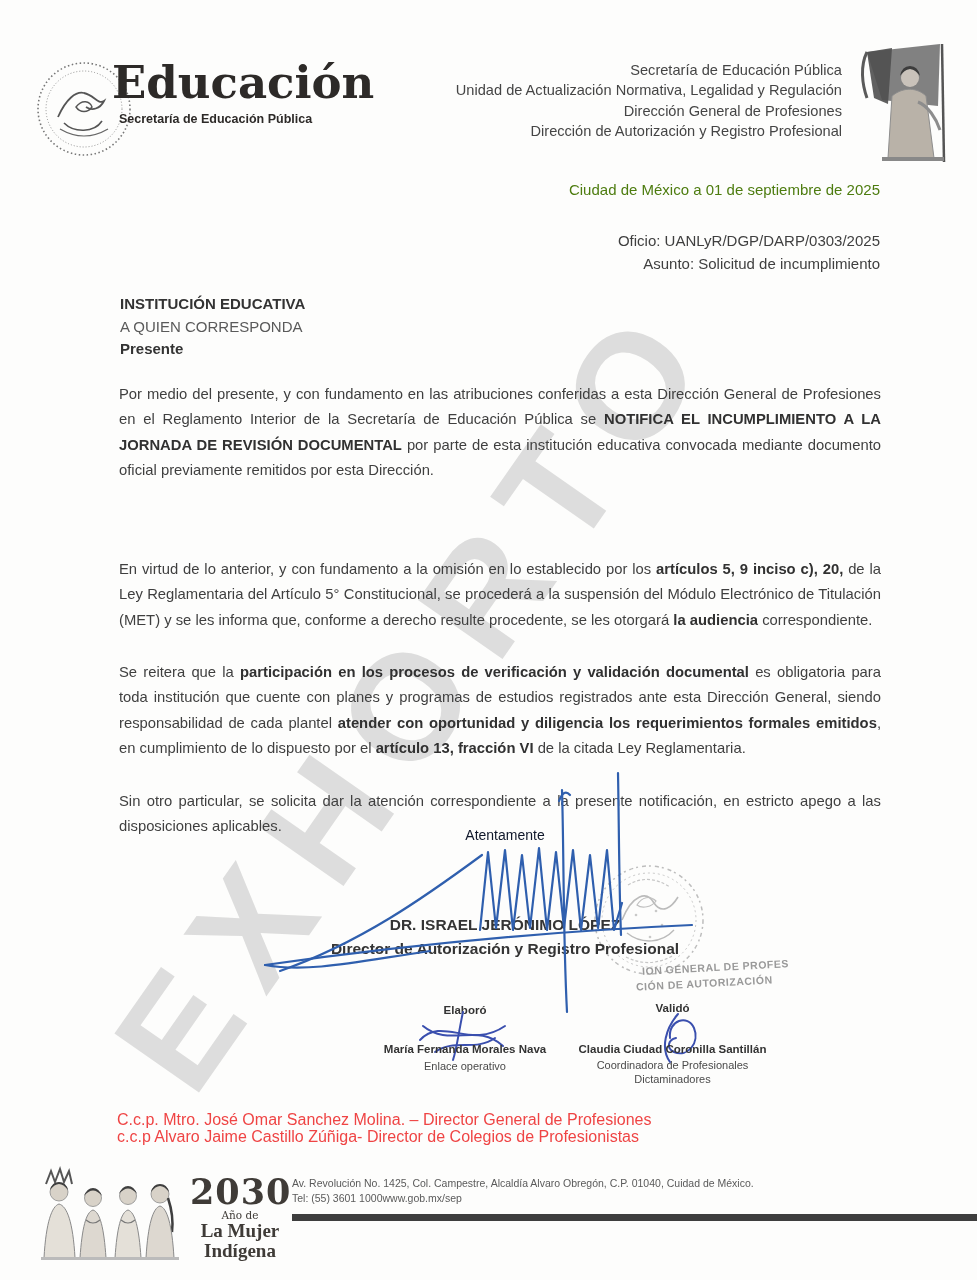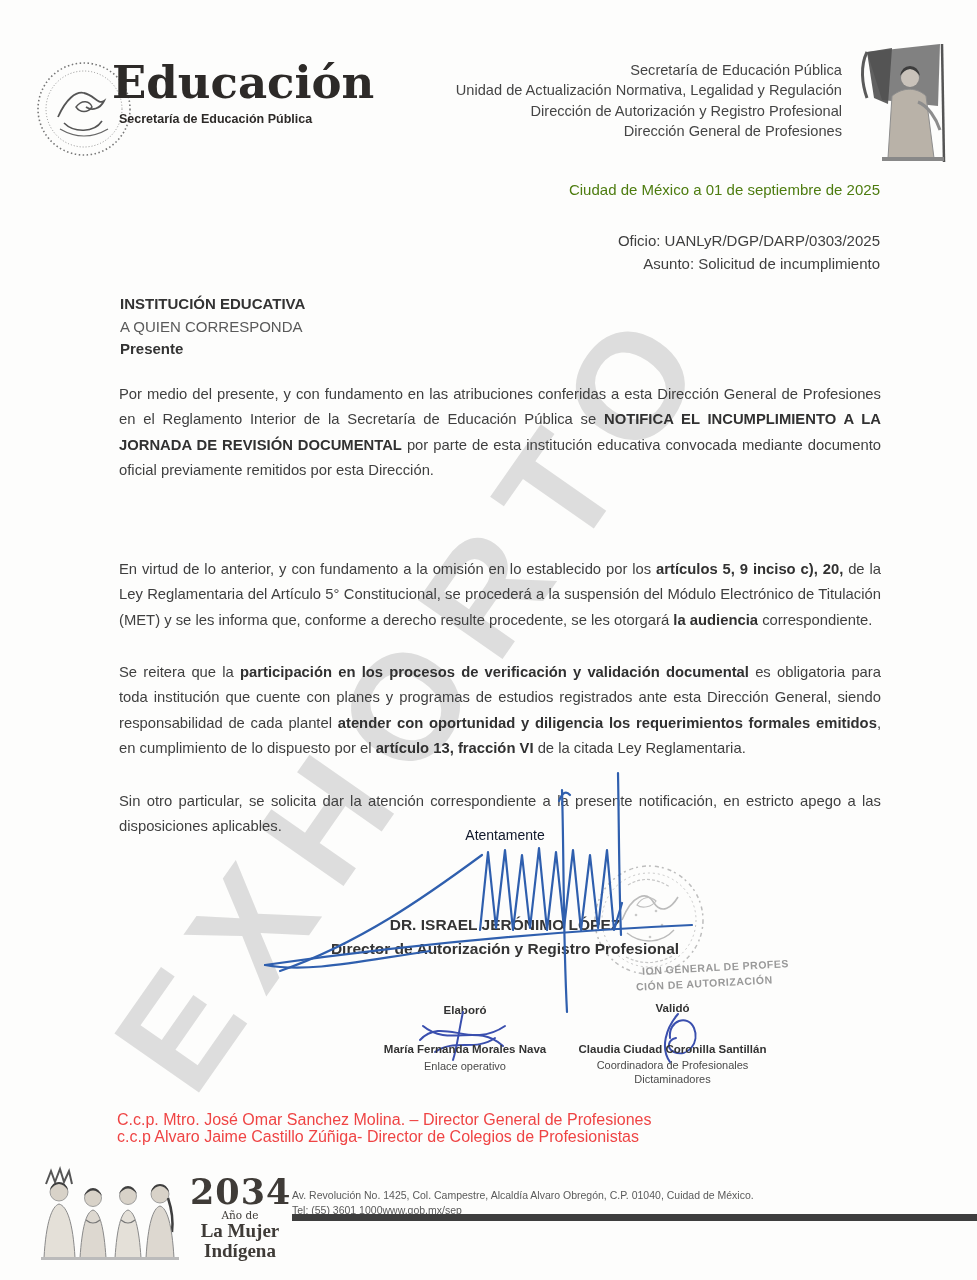--- a/index.html
+++ b/index.html
@@ -41,21 +41,21 @@
   .blk-label{font-size:11.5px; font-weight:bold; color:#333; text-align:center;}
   .blk-name{font-size:11.5px; font-weight:bold; color:#333; text-align:center;}
   .blk-role{font-size:11px; color:#4a4a4a; text-align:center; line-height:14.5px;}
   
   .ccp{left:117px; top:1112px; font-size:16px; line-height:16.5px; color:#ef4444;}
   
   .year-block{left:190px; top:1174px; width:100px; text-align:center; color:#3f3b37;}
   .year-big{font-family:"DejaVu Serif", serif; font-weight:bold; font-size:35px; line-height:35px; letter-spacing:1px;}
   .year-s1{font-size:10.5px; line-height:12px; font-family:"DejaVu Serif", serif;}
   .year-s2{font-family:Liberation Serif, serif; font-weight:bold; font-size:19px; line-height:20px;}
-  .foot-addr{left:292px; top:1176px; width:620px; font-size:10.5px; line-height:14.5px; color:#5a5a5a;margin-top:12px;}
+  .foot-addr{left:292px; top:1176px; width:620px; font-size:10.5px; line-height:14.5px; color:#5a5a5a;}
   .foot-bar{left:292px; top:1214px; width:685px; height:7px; background:#3e3e3e;}
   svg{display:block;}
 </style>
 </head>
 <body>
 
 <div class="page">
 
   <div class="watermark">EXHORTO</div>
 
@@ -70,22 +70,22 @@
         <path d="M46,52 C52,44 60,46 62,52 C58,58 50,58 46,52 Z" fill="none" stroke="#555" stroke-width="1.4"></path>
         <path d="M30,74 q24,14 48,0" fill="none" stroke="#666" stroke-width="1.2"></path>
       </svg>
     </div>
     <div class="abs logo-title">Educación</div>
     <div class="abs logo-sub">Secretaría de Educación Pública</div>
 
     <div class="abs hdr-right">
       <div>Secretaría de Educación Pública</div>
       <div>Unidad de Actualización Normativa, Legalidad y Regulación</div>
+      <div>Dirección General de Profesiones</div>
       <div>Dirección de Autorización y Registro Profesional</div>
-      <div>Dirección General de Profesiones</div>
     </div>
 
     <div class="abs" style="left:852px; top:40px;">
       <svg width="116" height="128" viewBox="0 0 116 128">
         <polygon points="15,12 88,4 86,66 30,60" fill="#6b6b6b" opacity="0.85"></polygon>
         <polygon points="15,12 40,8 36,64 22,58" fill="#4f4f4f" opacity="0.9"></polygon>
         <path d="M15,12 C8,26 10,44 15,58" fill="none" stroke="#5a5a5a" stroke-width="3"></path>
         <line x1="90" y1="4" x2="92" y2="122" stroke="#555" stroke-width="2.5"></line>
         <circle cx="58" cy="38" r="9" fill="#c9c2ba"></circle>
         <path d="M48,36 q10,-14 20,0 q-2,-10 -10,-10 q-8,0 -10,10 Z" fill="#3c3c3c"></path>
@@ -195,21 +195,21 @@
         <path d="M85,58 q7,6 14,0" fill="none" stroke="#777" stroke-width="1.2"></path>
         <circle cx="124" cy="32" r="9" fill="#d8d2c8" stroke="#8a8a8a" stroke-width="0.8"></circle>
         <path d="M115,30 q9,-12 18,0 q-2,-8 -9,-8 q-7,0 -9,8 Z" fill="#3f3f3f"></path>
         <path d="M132,36 q6,18 4,34" fill="none" stroke="#3f3f3f" stroke-width="2.5"></path>
         <path d="M110,96 C112,62 117,46 124,44 C131,46 136,62 138,96 Z" fill="#ddd8d0" stroke="#8a8a8a" stroke-width="1"></path>
         <rect x="5" y="95" width="138" height="3" fill="#bbb"></rect>
       </svg>
     </div>
 
     <div class="abs year-block">
-      <div class="year-big">2034</div>
+      <div class="year-big">2030</div>
       <div class="year-s1">Año de</div>
       <div class="year-s2">La Mujer</div>
       <div class="year-s2">Indígena</div>
     </div>
 
     <div class="abs foot-addr">
       <div>Av. Revolución No. 1425, Col. Campestre, Alcaldía Alvaro Obregón, C.P. 01040, Cuidad de México.</div>
       <div>Tel: (55) 3601 1000www.gob.mx/sep</div>
     </div>
 

